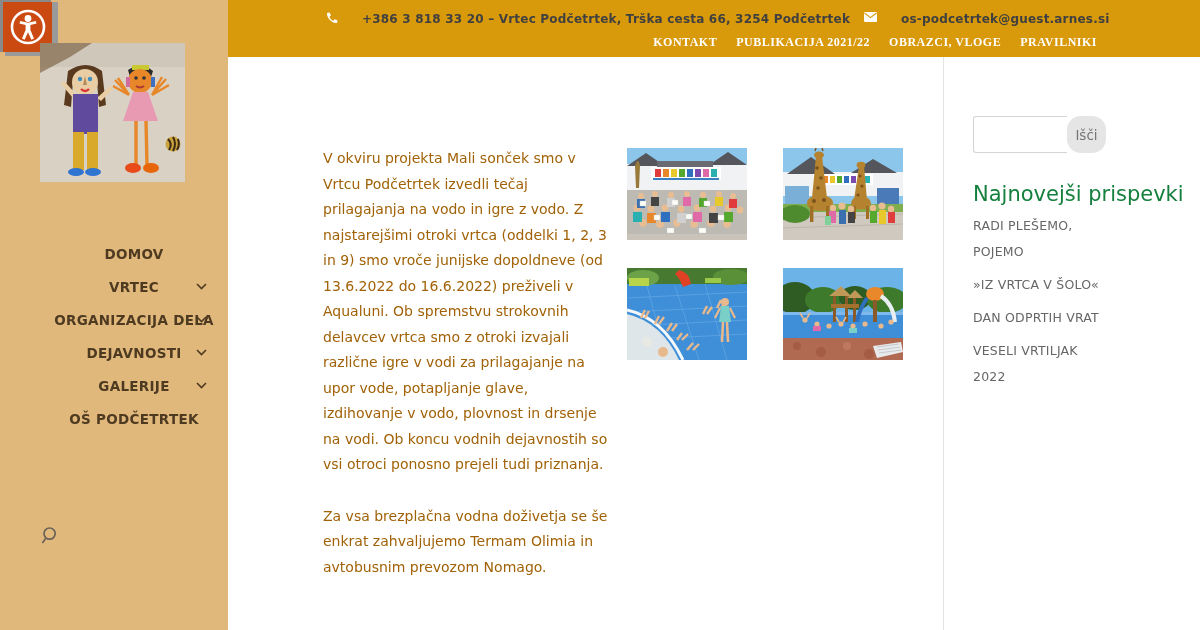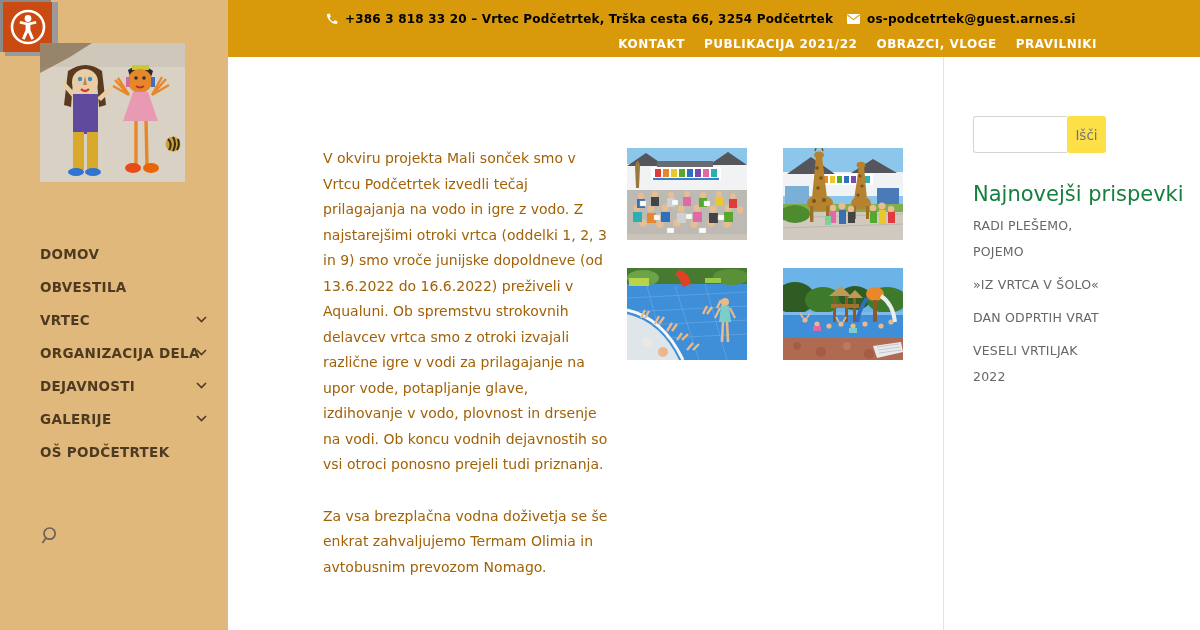--- a/index.html
+++ b/index.html
@@ -1,39 +1,39 @@
 <!DOCTYPE html>
 <html><head>
 <meta charset="utf-8">
 <style>
   * { margin:0; padding:0; box-sizing:border-box; }
   html,body { width:1200px; height:630px; overflow:hidden; background:#fff;
     font-family:"DejaVu Sans","Liberation Sans",sans-serif; }
   .page { position:relative; width:1200px; height:630px; background:#fff; }
 
   
-  .sidebar { position:absolute; left:0; top:0; width:228px; height:630px; background:#e1b87c; }
+  .sidebar { position:absolute; left:0; top:0; width:228px; height:630px; background:#e1b87c;text-align:center; }
   .a11y { position:absolute; left:3px; top:2px; width:49px; height:50px; background:#cb4a12;
     border:none; cursor:pointer; box-shadow:-3px -2px 0 2px #8a8a8a, 4px 2px 0 2px #9a9a9a; }
   .a11y svg { display:block; margin:0 auto; }
   .logo { position:absolute; left:40px; top:43px; width:145px; height:139px; cursor:pointer; }
   .menu { position:absolute; left:0; top:238px; width:228px; }
   .menu-item { position:relative; display:block; height:33px; line-height:33px; padding-left:40px;
     text-decoration:none; color:#4e3a20; font-size:13.5px; font-weight:bold; letter-spacing:.3px;
     white-space:nowrap; }
   .menu-item .chev { position:absolute; right:21px; top:12px; }
   .side-search { position:absolute; left:39px; top:526px; width:22px; height:22px; background:none;
     border:none; cursor:pointer; padding:0; }
 
   
   .topbar { position:absolute; left:228px; top:0; width:972px; height:57px; background:#d8990a; color:#fff; }
   .tb-row1 { position:absolute; left:98px; top:9px; height:20px; display:flex; align-items:center; gap:14px;
     font-size:12px; font-weight:bold; letter-spacing:.2px; }
-  .tb-contact { display:flex; align-items:center; gap:7px; color:#000000; text-decoration:none; white-space:nowrap; }
-  .tb-row2 { position:absolute; right:103px; top:33px; height:18px; display:flex; align-items:flex-end; gap:19px; }
+  .tb-contact { display:flex; gap:24px; color:#404040; text-decoration:none; white-space:nowrap; }
+  .tb-row2 { position:absolute; right:103px; top:33px; height:18px; display:flex; align-items:center; gap:19px;font-family:Liberation Serif, serif; }
   .tb-link { color:#fff; text-decoration:none; font-size:12px; font-weight:bold; letter-spacing:.5px; white-space:nowrap; }
 
   
   .article-text { position:absolute; left:323px; top:146px; width:286px; color:#a16207;
     font-size:14px; line-height:25.5px; }
   .article-text p { margin:0 0 26px 0; }
 
   .photo { position:absolute; width:120px; height:92px; overflow:hidden; }
   .photo svg { display:block; }
   .p1 { left:627px; top:148px; }
@@ -41,22 +41,22 @@
   .p3 { left:627px; top:268px; }
   .p4 { left:783px; top:268px; }
 
   .vdivider { position:absolute; left:943px; top:57px; width:1px; height:573px; background:#e4e4e4; }
 
   
   .widgets { position:absolute; left:973px; top:0; width:133px; }
   .search-form { position:absolute; left:0; top:116px; width:133px; height:37px; display:flex; }
   .search-input { width:94px; height:37px; border:1px solid #d4d4d4; border-right:none;
     border-radius:3px 0 0 3px; outline:none; padding:0 8px; font-size:13px; color:#555; background:#fff; }
-  .search-btn { width:52px; height:37px; background:#fde047; color:#757575; border:none; cursor:pointer;
-    border-radius:3px; font-size:13.5px; font-family:inherit; }
+  .search-btn { width:52px; height:37px; background:#e5e5e5; color:#757575; border:none; cursor:pointer;
+    border-radius:14px; font-size:13.5px; font-family:inherit; }
   .recent-heading { position:absolute; left:0; top:182px; font-size:21px; font-weight:normal; color:#15803d;
     white-space:nowrap; }
   .recent-list { position:absolute; left:0; top:213px; width:133px; list-style:none; }
   .recent-list li { margin-bottom:7px; }
   .recent-list a { color:#666; text-decoration:none; font-size:12.5px; line-height:26px; letter-spacing:.2px; }
 </style>
 </head>
 <body>
 
 <div class="page">
@@ -109,23 +109,20 @@
         <ellipse cx="111" cy="125" rx="8" ry="5" fill="#e8660a"></ellipse>
 
         <circle cx="133" cy="101" r="7.5" fill="#caa23c"></circle>
         <path d="M128,96 q5,5 1,11 M133,94 q4,7 0,14 M138,96 q2,6 -1,11" stroke="#3a2a14" stroke-width="2" fill="none"></path>
       </svg>
     </div>
 
     <nav class="menu">
       <a class="menu-item">
         <span>DOMOV</span>
-      </a>
-      <a class="menu-item">
-        <span>OBVESTILA</span>
       </a>
       <a class="menu-item">
         <span>VRTEC</span>
         <svg class="chev" width="11" height="7" viewBox="0 0 11 7">
             <path d="M1,1 L5.5,5.5 L10,1" stroke="#4e3a20" stroke-width="1.6" fill="none"></path>
           </svg>
       </a>
       <a class="menu-item">
         <span>ORGANIZACIJA DELA</span>
         <svg class="chev" width="11" height="7" viewBox="0 0 11 7">

